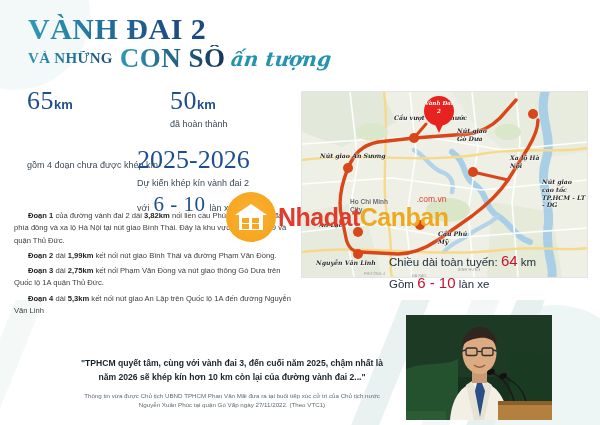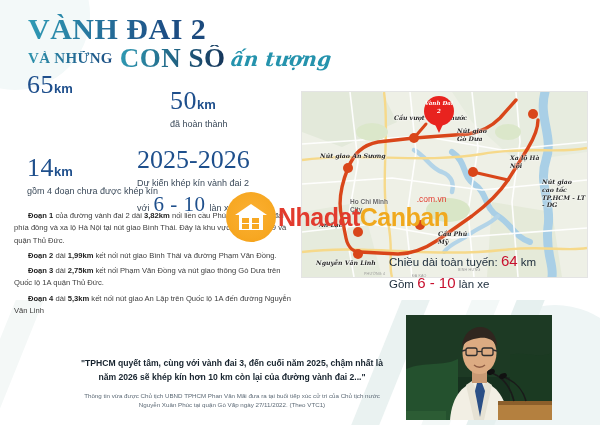--- a/index.html
+++ b/index.html
@@ -50,21 +50,21 @@
 
   
   .stat{position:absolute;}
   .stat .num{
     font-family:"Liberation Serif",serif;
     color:#1e4f8c;font-size:26px;font-weight:normal;line-height:1;letter-spacing:.5px;
   }
   .stat .num .unit{font-family:"Liberation Sans",sans-serif;font-size:13px;font-weight:bold;letter-spacing:0;}
   .stat .desc{color:#3b4a5a;font-size:9px;line-height:1.45;margin-top:4px;max-width:150px;}
 
-  #stat-65{left:27px;top:72px;}
+  #stat-65{left:27px;top:88px;}
   #stat-50{left:170px;top:88px;}
   #stat-14{left:27px;top:155px;}
   #stat-years{left:137px;top:147px;}
   #stat-years .yr{font-family:"Liberation Serif",serif;color:#1e4f8c;font-size:26px;line-height:1;}
   #stat-years .desc{max-width:170px;}
   .lanes{display:flex;align-items:baseline;margin-top:2px;color:#3b4a5a;font-size:9px;}
   .lanes b{font-family:"Liberation Serif",serif;color:#1e4f8c;font-size:21px;font-weight:normal;margin:0 4px;letter-spacing:.5px;}
 
   
   .paras{position:absolute;left:14px;top:210px;width:285px;}
@@ -152,23 +152,20 @@
   </div>
 
   <div class="stat" id="stat-50">
     <div class="num">
       <span>50</span><span class="unit">km</span>
     </div>
     <div class="desc">đã hoàn thành</div>
   </div>
 
   <div class="stat" id="stat-14">
-    <div class="num">
-      <span>14</span><span class="unit">km</span>
-    </div>
     <div class="desc">gồm 4 đoạn chưa được khép kín</div>
   </div>
 
   <div class="stat" id="stat-years">
     <div class="yr">2025-2026</div>
     <div class="desc">Dự kiến khép kín vành đai 2</div>
     <div class="lanes">
       <span>với</span>
       <b>6 - 10</b>
       <span>làn xe</span>

